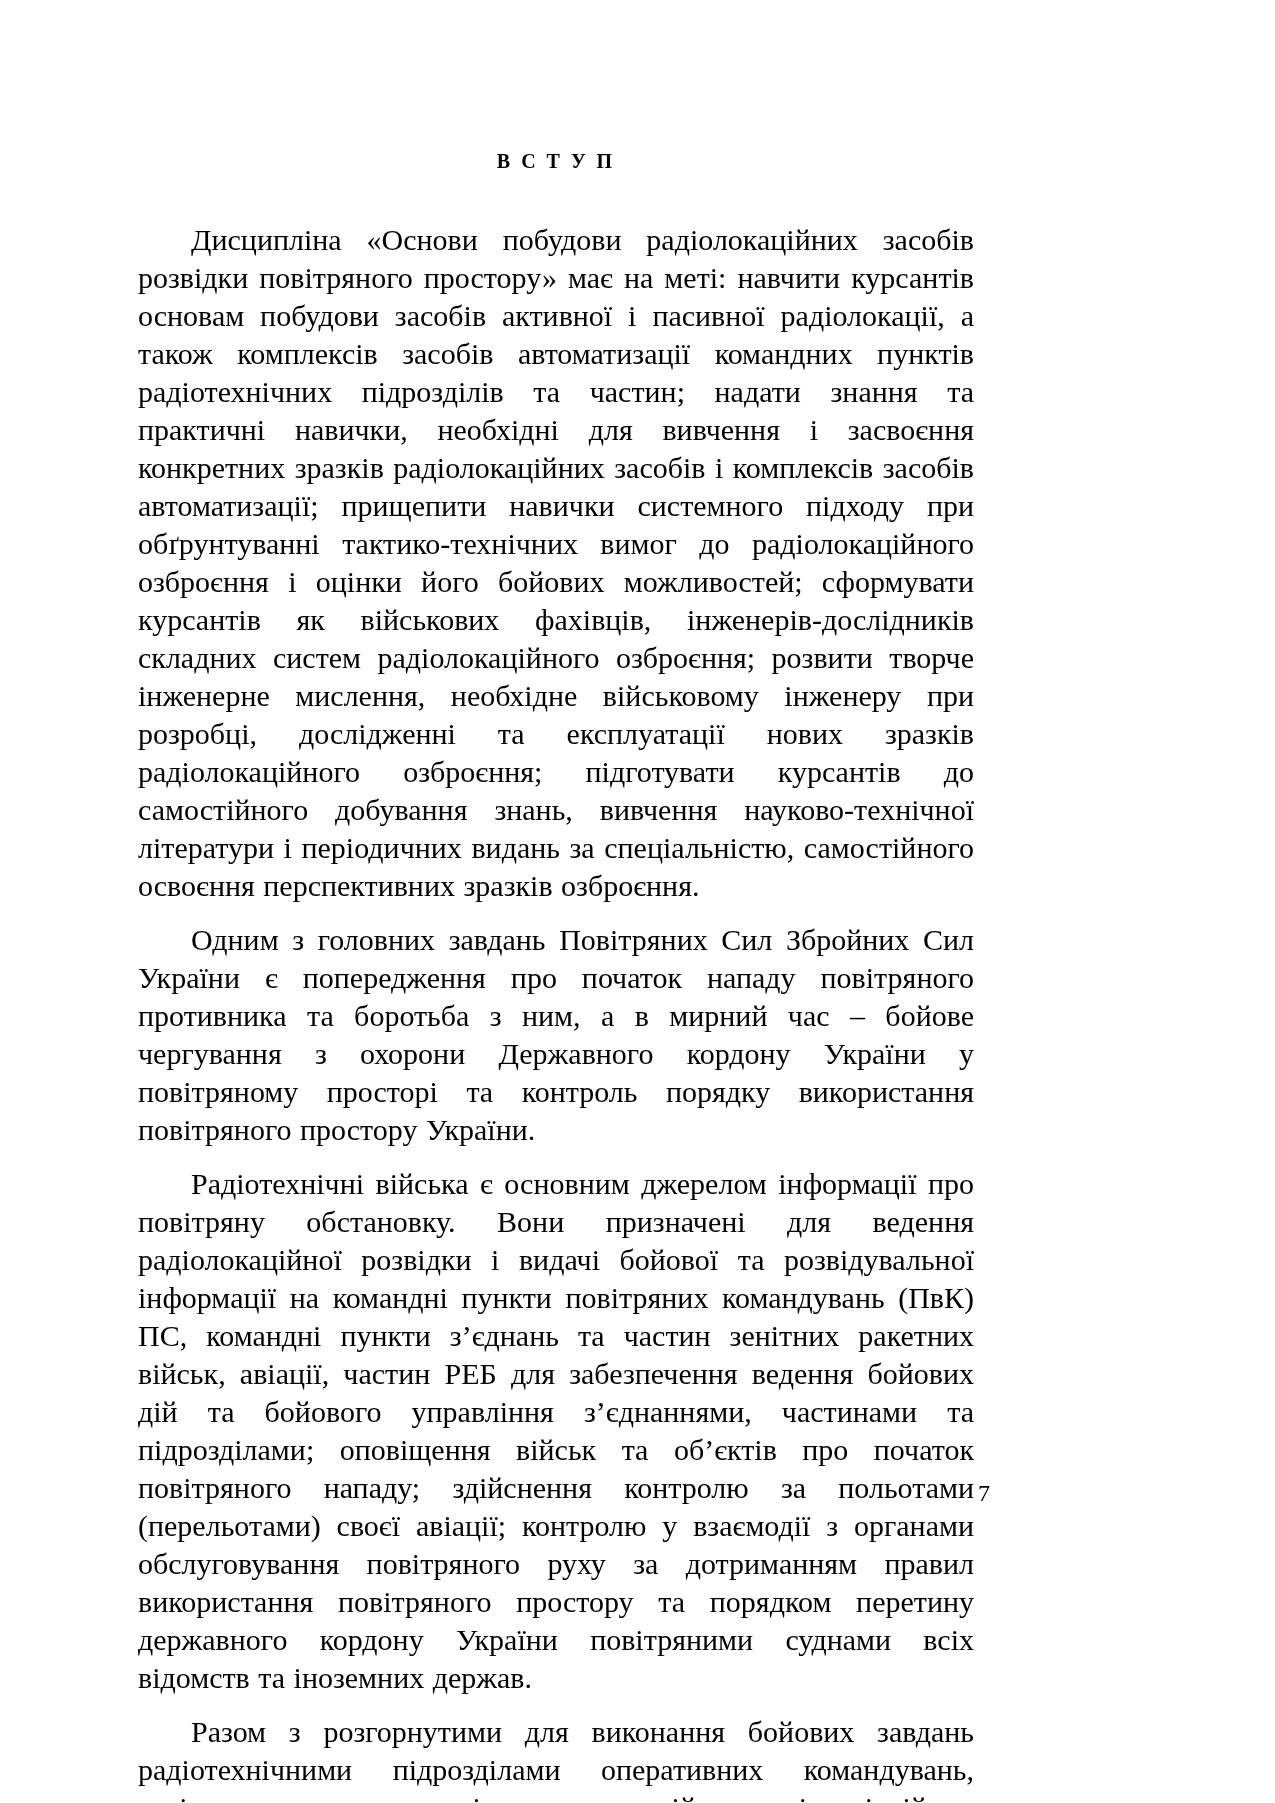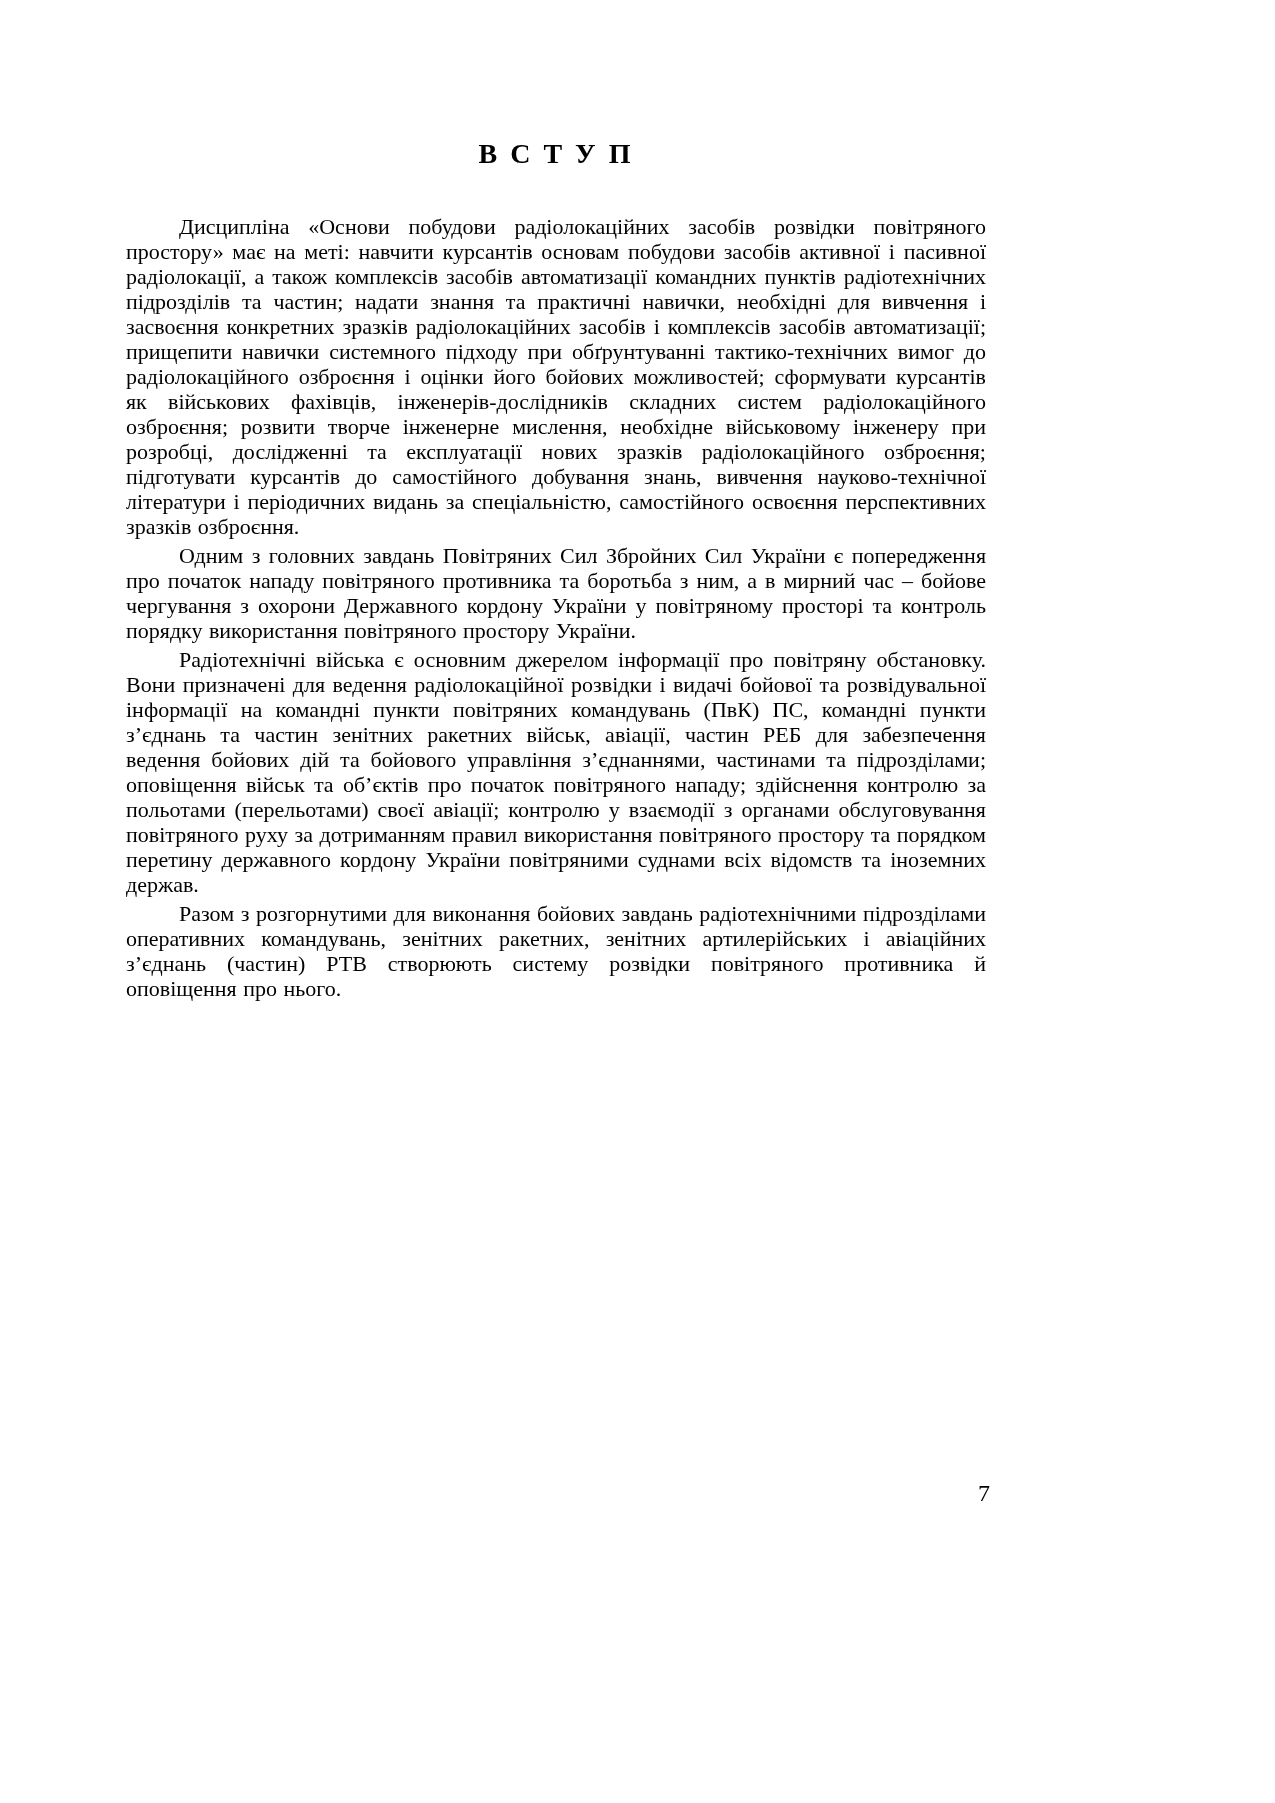--- a/index.html
+++ b/index.html
@@ -16,31 +16,31 @@
     color: #000000;
     overflow: hidden;
   }
   .content {
     position: absolute;
     left: 122px;
     top: 138px;
     width: 868px;
   }
   .doc-title {
-    margin: 0 0 44px 0;
+    margin: 7px 0 44px 0;
     text-align: center;
-    font-size: 28px;
+    font-size: 20px;
     font-weight: bold;
     letter-spacing: 3px;
     line-height: 32px;
   }
   p.body-par {
-    margin: 4px;
-    font-size: 22px;
-    line-height: 25px;
+    margin: 16px;
+    font-size: 30px;
+    line-height: 38px;
     text-align: justify;
     text-indent: 53px;
     word-spacing: 1px;
   }
   .page-number {
     position: absolute;
     left: 122px;
     top: 1478px;
     width: 868px;
     text-align: right;

